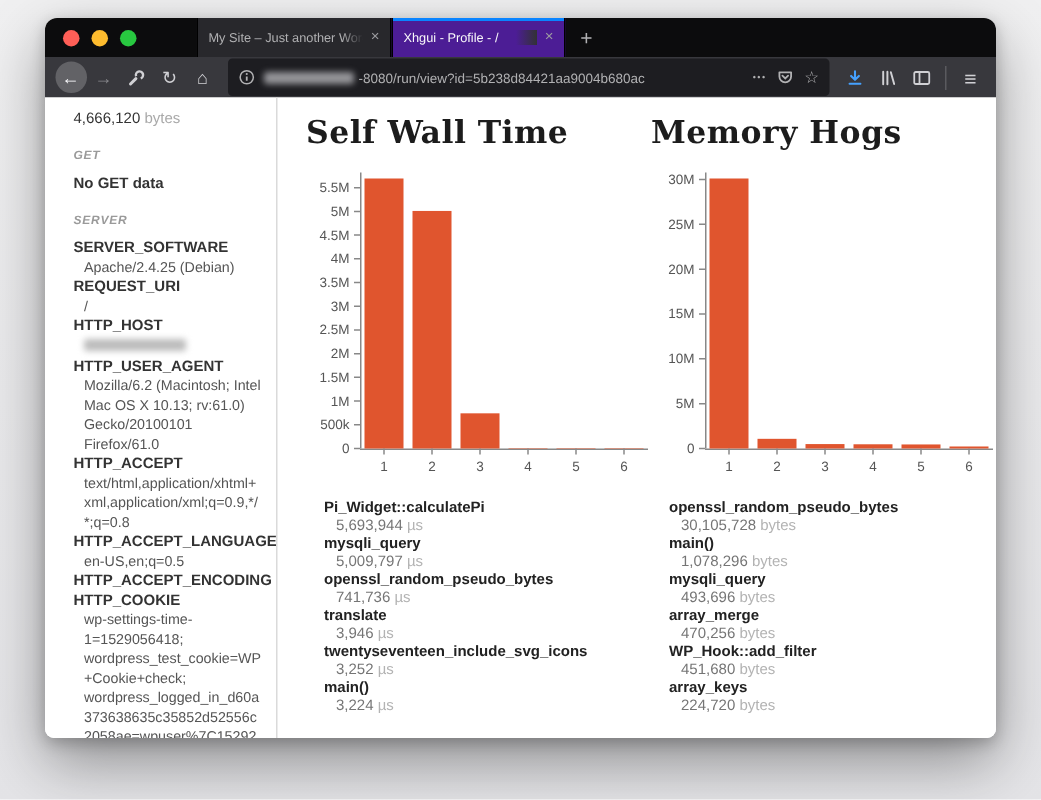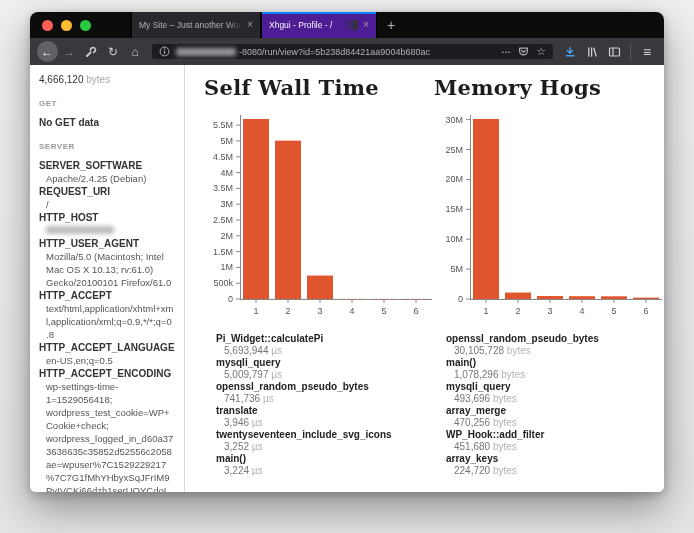--- a/index.html
+++ b/index.html
@@ -33,39 +33,39 @@
   .tab.active .tab-title::after{ background:linear-gradient(to right, rgba(50,50,52,0), rgba(50,50,52,1)); }
   .tab-close { margin-left:5px; color:#9d9da1; font-size:10px; line-height:10px; }
   .newtab { width:28px; color:#b1b1b3; font-size:14px; display:flex; align-items:center; justify-content:center; }
   
   .navbar { height:27px; background:#38383d; display:flex; align-items:center; padding:0 6px; }
   .nav-icon { width:22px; height:22px; display:flex; align-items:center; justify-content:center;
     color:#d0d0d4; font-size:12px; flex:0 0 auto; }
   .back-circle { width:21px; height:21px; border-radius:50%; background:#626266; color:#fbfbfe;
     display:flex; align-items:center; justify-content:center; font-size:12px; }
   .nav-icon.dim { color:#87878c; }
-  .urlbar { flex:1; min-width:0; height:15px; background:#1d1d21; border-radius:3px; margin:0 6px;
+  .urlbar { flex:1; min-width:0; height:25px; background:#1d1d21; border-radius:3px; margin:0 6px;
     display:flex; align-items:center; padding:0 7px; font-size:9px; color:#b1b1b3; }
   .blurbox { display:inline-block; background:#96969a; border-radius:2px; filter:blur(2px); }
   .url-blur { width:60px; height:8px; margin:0 3px 0 6px; flex:0 0 auto; }
   .url-text-wrap { flex:1; min-width:0; overflow:hidden; position:relative; white-space:nowrap; }
   .url-text-wrap::after { content:""; position:absolute; right:0; top:0; bottom:0; width:34px;
     background:linear-gradient(to right, rgba(29,29,33,0), #1d1d21); }
   .page-action { flex:0 0 auto; margin-left:7px; color:#b1b1b3; display:flex; align-items:center; }
   .page-action.more { font-size:6px; letter-spacing:1px; }
   .page-action.star { font-size:11px; }
   .toolbar-sep { width:1px; height:16px; background:#5a5a5f; margin:0 5px; flex:0 0 auto; }
   .dl { color:#45a1ff; }
   
   .content { position:absolute; top:53px; left:0; right:0; bottom:0; background:#fff; display:flex; }
-  .side { width:155px; flex:0 0 auto; border-right:1px solid #dadada; padding:8px 10px 0 9px;
+  .side { width:155px; flex:0 0 auto; border-right:1px solid #dadada; padding:8px 10px 0 19px;
     font-size:9.5px; line-height:13px; color:#555; overflow:hidden; }
   .num-line { font-size:10px; color:#333; }
   .unit { color:#a9a9a9; }
-  .sec-header { margin:11px 0 6px 0; color:#9a9a9a; font-weight:bold; font-size:8px; letter-spacing:.5px; }
+  .sec-header { margin:11px 0 6px 0; color:#9a9a9a; font-weight:bold; font-size:8px; letter-spacing:.5px;font-style:italic; }
   .no-data { font-weight:bold; color:#333; font-size:10px; line-height:13px; }
   .kv-key { font-weight:bold; color:#333; font-size:10px; line-height:13px; }
   .kv-val { padding-left:7px; color:#555; font-size:9.5px; line-height:13px; overflow-wrap:anywhere; }
   .host-blur { width:68px; height:8px; background:#bcbcbc; margin-top:2px; }
   .main { flex:1; padding:10px 0 0 14px; display:flex; overflow:hidden;justify-content:flex-end; }
   .col { width:230px; flex:0 0 auto; }
   .col-heading { font-family:"DejaVu Serif", serif; font-weight:bold; font-size:21px;
     color:#1c1c1c; letter-spacing:.3px; line-height:26px; }
   svg.chart { display:block; margin-top:8px; }
   .fn-list { margin-top:10px;margin-left:12px; }
@@ -160,26 +160,27 @@
             <div class="sec-header">GET</div>
             <div class="no-data">No GET data</div>
             <div class="sec-header">SERVER</div>
             <div class="kv-key">SERVER_SOFTWARE</div>
             <div class="kv-val">Apache/2.4.25 (Debian)</div>
             <div class="kv-key">REQUEST_URI</div>
             <div class="kv-val">/</div>
             <div class="kv-key">HTTP_HOST</div>
             <div class="kv-val"><span class="blurbox host-blur"></span></div>
             <div class="kv-key">HTTP_USER_AGENT</div>
-            <div class="kv-val">Mozilla/5.0 (Macintosh; Intel Mac OS X 10.13; rv:61.0) Gecko/20100101 Firefox/61.0</div>
+            <div class="kv-val">Mozilla/6.2 (Macintosh; Intel Mac OS X 10.13; rv:61.0) Gecko/20100101 Firefox/61.0</div>
             <div class="kv-key">HTTP_ACCEPT</div>
             <div class="kv-val">text/html,application/xhtml+xml,application/xml;q=0.9,*/*;q=0.8</div>
             <div class="kv-key">HTTP_ACCEPT_LANGUAGE</div>
             <div class="kv-val">en-US,en;q=0.5</div>
             <div class="kv-key">HTTP_ACCEPT_ENCODING</div>
+            <div class="kv-key">HTTP_COOKIE</div>
             <div class="kv-val">wp-settings-time-1=1529056418; wordpress_test_cookie=WP+Cookie+check; wordpress_logged_in_d60a373638635c35852d52556c2058ae=wpuser%7C1529229217%7C7G1fMhYHbyxSqJFrIM9PvIVCKi66dzh1serUOYCdoLp%7Cb3ef5aa29492dea49bddd038ea28bb0a41dba8f5c48ceb028b8</div>
           </div>
       </div>
 
       <div class="main">
         <div class="col">
           <div class="col-heading">Self Wall Time</div>
           <svg class="chart" id="chart0" width="232" height="214" viewBox="0 0 232 214">
               <line x1="32" y1="190" x2="36" y2="190" stroke="#888" stroke-width="1"></line>
               <text x="29" y="193" text-anchor="end" font-size="9" fill="#555" font-family="Liberation Sans, sans-serif">0</text>

